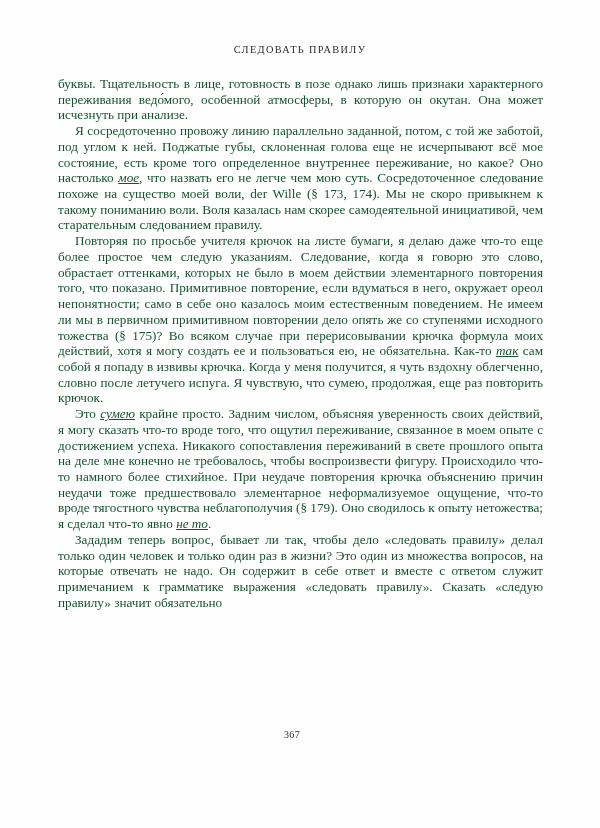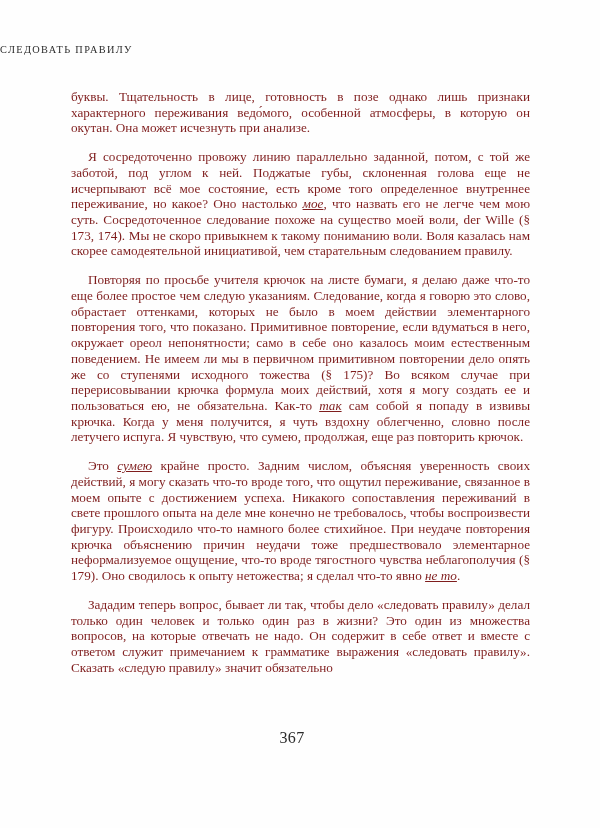--- a/index.html
+++ b/index.html
@@ -21,56 +21,57 @@
     top: 0;
     width: 600px;
     height: 828px;
     background: #fefefe;
   }
   .running-head {
     position: absolute;
     top: 44px;
     left: 0;
     width: 600px;
+    text-align: center;
     font-size: 10.3px;
     letter-spacing: 1.35px;
     color: #2b2b2b;
     text-transform: uppercase;
     font-family: "Liberation Serif", "DejaVu Serif", serif;
   }
   .text-column {
     position: absolute;
     left: 58px;
     top: 76px;
     width: 485px;
   }
   p.para {
-    margin: 13px;
+    margin: 0;
     text-align: justify;
     text-justify: inter-word;
     font-size: 13.2px;
     line-height: 15.72px;
     text-indent: 17px;
     hyphens: manual;
-    color: #7f1d1d;
+    color: #14532d;
   }
   p.para.first {
     text-indent: 0;
   }
   em {
     font-style: italic;
     text-decoration: underline;
   }
   .folio {
     position: absolute;
     top: 729px;
     left: 0;
     width: 584px;
     text-align: center;
-    font-size: 16px;
+    font-size: 10px;
     color: #2a2a2a;
     letter-spacing: 0.4px;
   }
 </style>
 </head>
 <body>
 
 <div class="page">
 
   <div class="running-head">СЛЕДОВАТЬ ПРАВИЛУ</div>

